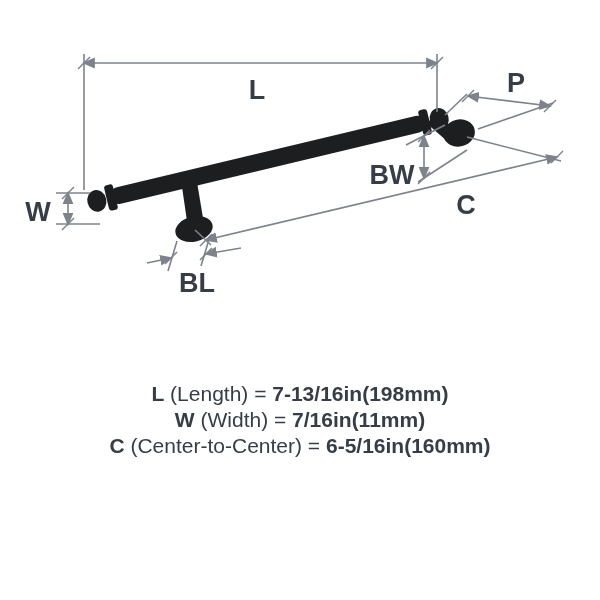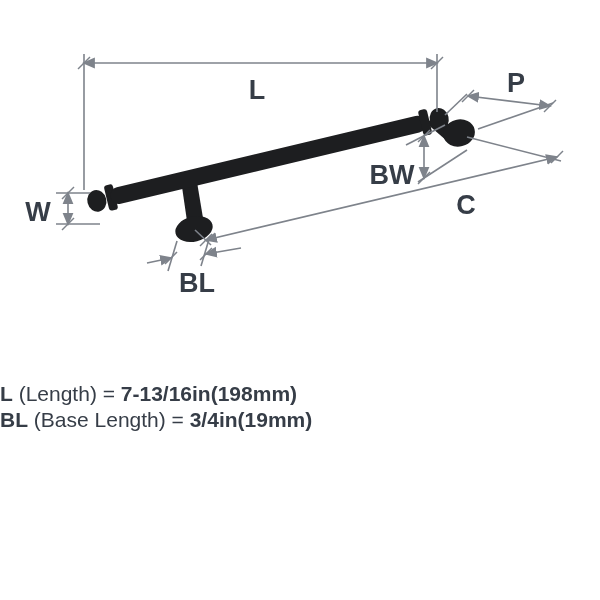--- a/index.html
+++ b/index.html
@@ -12,21 +12,21 @@
   .handle-fill { fill: var(--handle, #1d1e20); }
   .dim { stroke: var(--dimension, #7e838b); stroke-width: 1.6; fill: none; }
   .tick { stroke: var(--dimension, #7e838b); stroke-width: 1.5; fill: none; }
   .arrow-fill { fill: var(--dimension, #7e838b); }
   .dim-label {
     fill: var(--text, #363d47);
     font-family: "Liberation Sans", sans-serif;
     font-weight: bold; font-size: 27px; text-anchor: middle;
   }
   .legend {
-    margin-top: 36px; text-align: left;
+    margin-top: 36px; text-align: center;
     color: var(--text, #363d47);
     font-size: 21px; line-height: 26px;
   }
   .legend .strong { font-weight: bold; }
 </style>
 </head>
 <body>
 
 <div class="page">
 
@@ -102,16 +102,17 @@
       <line class="dim" x1="147" y1="263" x2="171" y2="258" marker-end="url(#arrow)"></line>
       <line class="dim" x1="241" y1="248" x2="206" y2="254" marker-end="url(#arrow)"></line>
       <line class="tick" x1="165" y1="264" x2="177" y2="252"></line>
       <line class="tick" x1="200" y1="260" x2="212" y2="248"></line>
       <text class="dim-label" x="197" y="292">BL</text>
     </g>
   </svg>
 
   <div class="legend">
     <div class="legend-row"><span class="strong">L</span><span> (Length) = </span><span class="strong">7-13/16in(198mm)</span></div>
-    <div class="legend-row"><span class="strong">BL</span><span> (Base Length) = </span><span class="strong">3/4in(19mm)</span></div>
+    <div class="legend-row"><span class="strong">W</span><span> (Width) = </span><span class="strong">7/16in(11mm)</span></div>
+    <div class="legend-row"><span class="strong">C</span><span> (Center-to-Center) = </span><span class="strong">6-5/16in(160mm)</span></div>
   </div>
 
 </div>
 
 </body></html>

